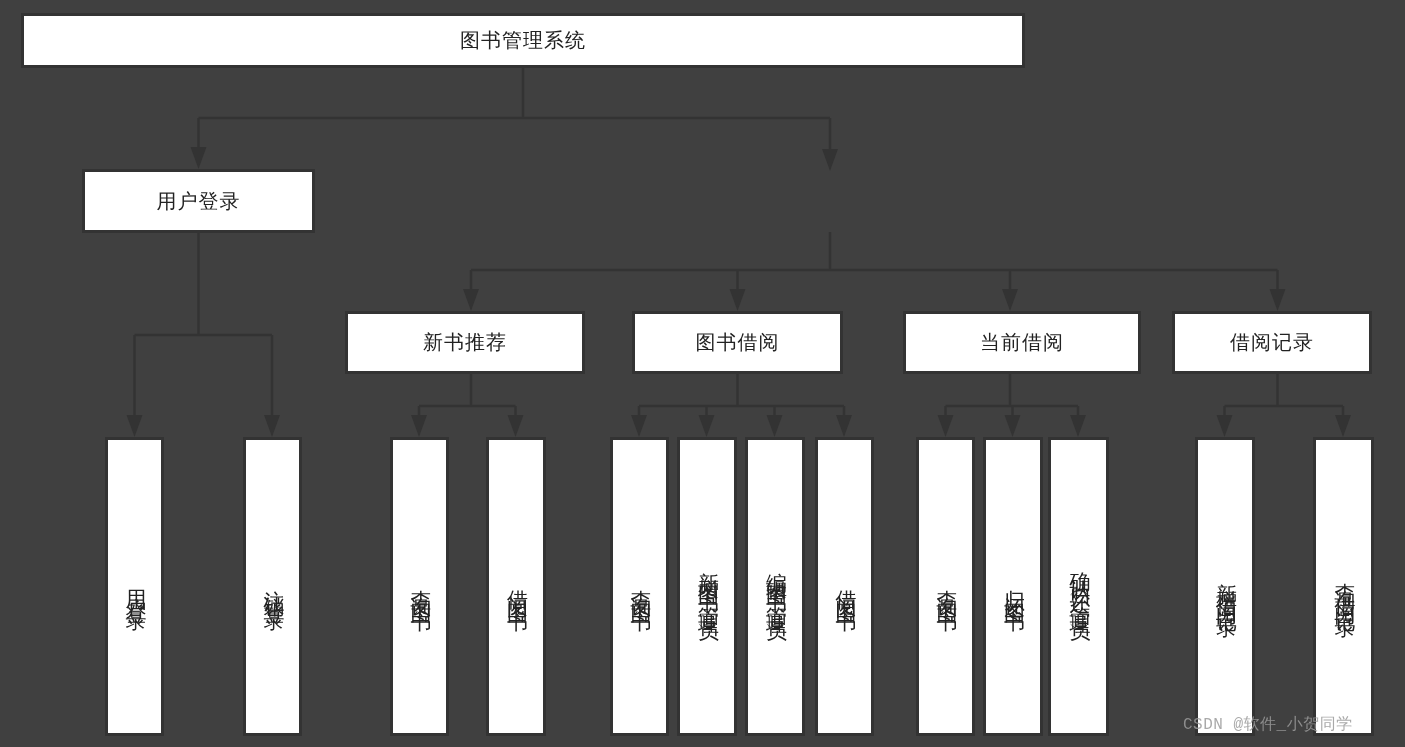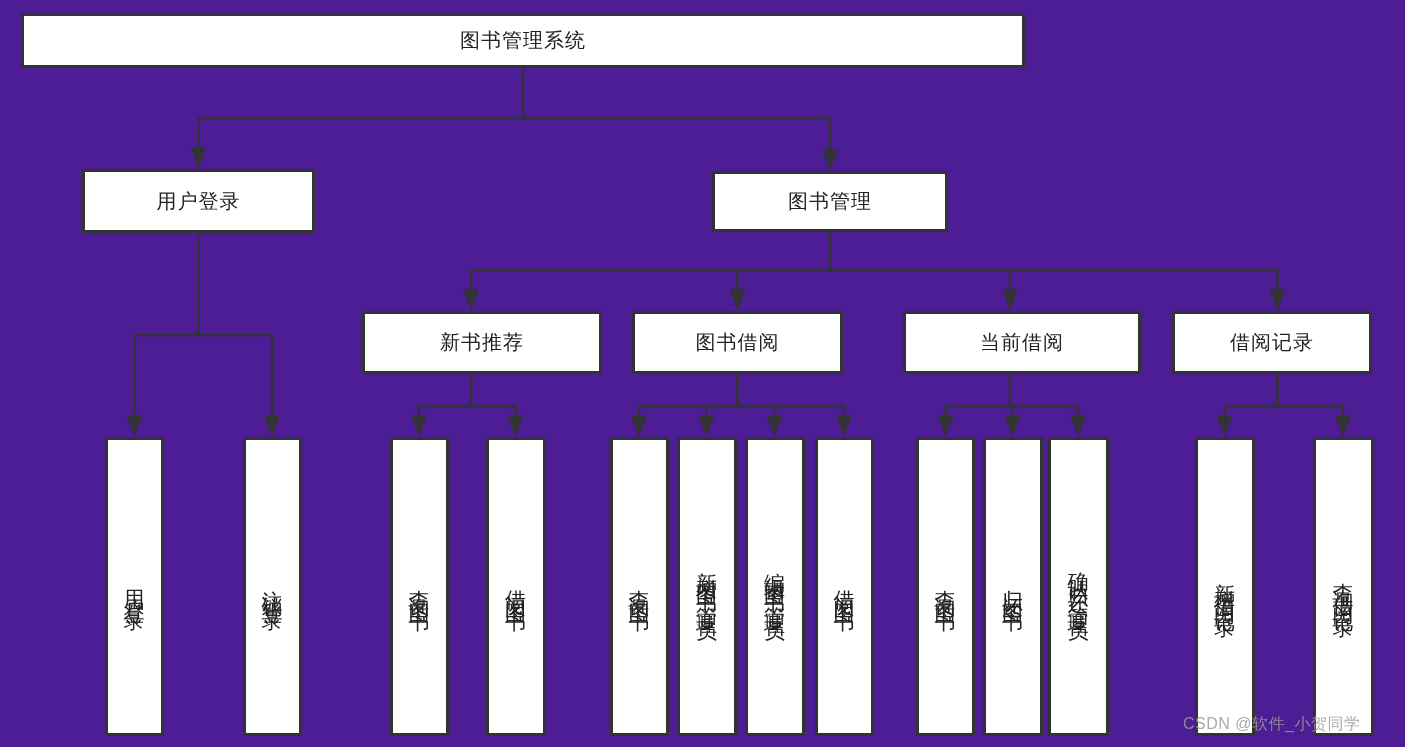--- a/index.html
+++ b/index.html
@@ -4,22 +4,22 @@
 <style>
   :root{
     --line:#333333;
     --text:#222222;
     --watermark:#9b9b9b;
   }
   html,body{margin:0;padding:0;background:#ffffff;}
   .canvas{
     position:relative;
     width:1405px;height:747px;
-    background:#4c1d95;
-    font-family:Liberation Sans, sans-serif;
+    background:#404040;
+    font-family:Liberation Mono, monospace;
     overflow:hidden;
   }
   .connectors{position:absolute;left:0;top:0;z-index:1;}
   .connectors path{stroke:var(--line);stroke-width:2.5;fill:none;}
   .connectors polygon{fill:var(--line);stroke:none;}
   .node{
     position:absolute;
     box-sizing:border-box;
     border:3px solid var(--line);
     background:#ffffff;
@@ -85,23 +85,22 @@
     <polygon points="1070,415 1086,415 1078,437"></polygon>
 
     <path d="M1277.5 374 V406 M1224.5 406 H1343 M1224.5 406 V420 M1343 406 V420"></path>
     <polygon points="1216.5,415 1232.5,415 1224.5,437"></polygon>
     <polygon points="1335,415 1351,415 1343,437"></polygon>
   </svg>
 
   <div class="node h" style="left:21px;top:13px;width:1004px;height:55px">图书管理系统</div>
 
   <div class="node h" style="left:82px;top:169px;width:233px;height:64px">用户登录</div>
-  <div class="node h" style="left:712px;top:171px;width:236px;height:61px">图书管理</div>
 
-  <div class="node h" style="left:362px;top:311px;width:240px;height:63px">新书推荐</div>
+  <div class="node h" style="left:345px;top:311px;width:240px;height:63px">新书推荐</div>
   <div class="node h" style="left:632px;top:311px;width:211px;height:63px">图书借阅</div>
   <div class="node h" style="left:903px;top:311px;width:238px;height:63px">当前借阅</div>
   <div class="node h" style="left:1172px;top:311px;width:200px;height:63px">借阅记录</div>
 
   <div class="node v" style="left:105px;top:437px;width:59px;height:299px">用户登录</div>
   <div class="node v" style="left:243px;top:437px;width:59px;height:299px">注销登录</div>
 
   <div class="node v" style="left:390px;top:437px;width:59px;height:299px">查询图书</div>
   <div class="node v" style="left:486px;top:437px;width:60px;height:299px">借阅图书</div>
 

